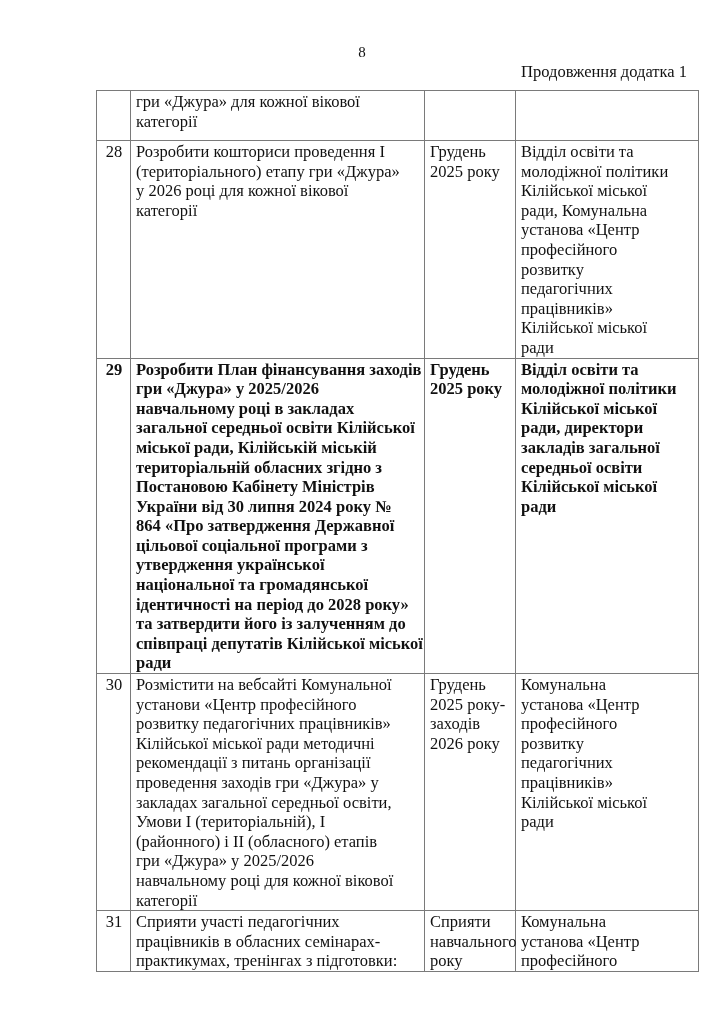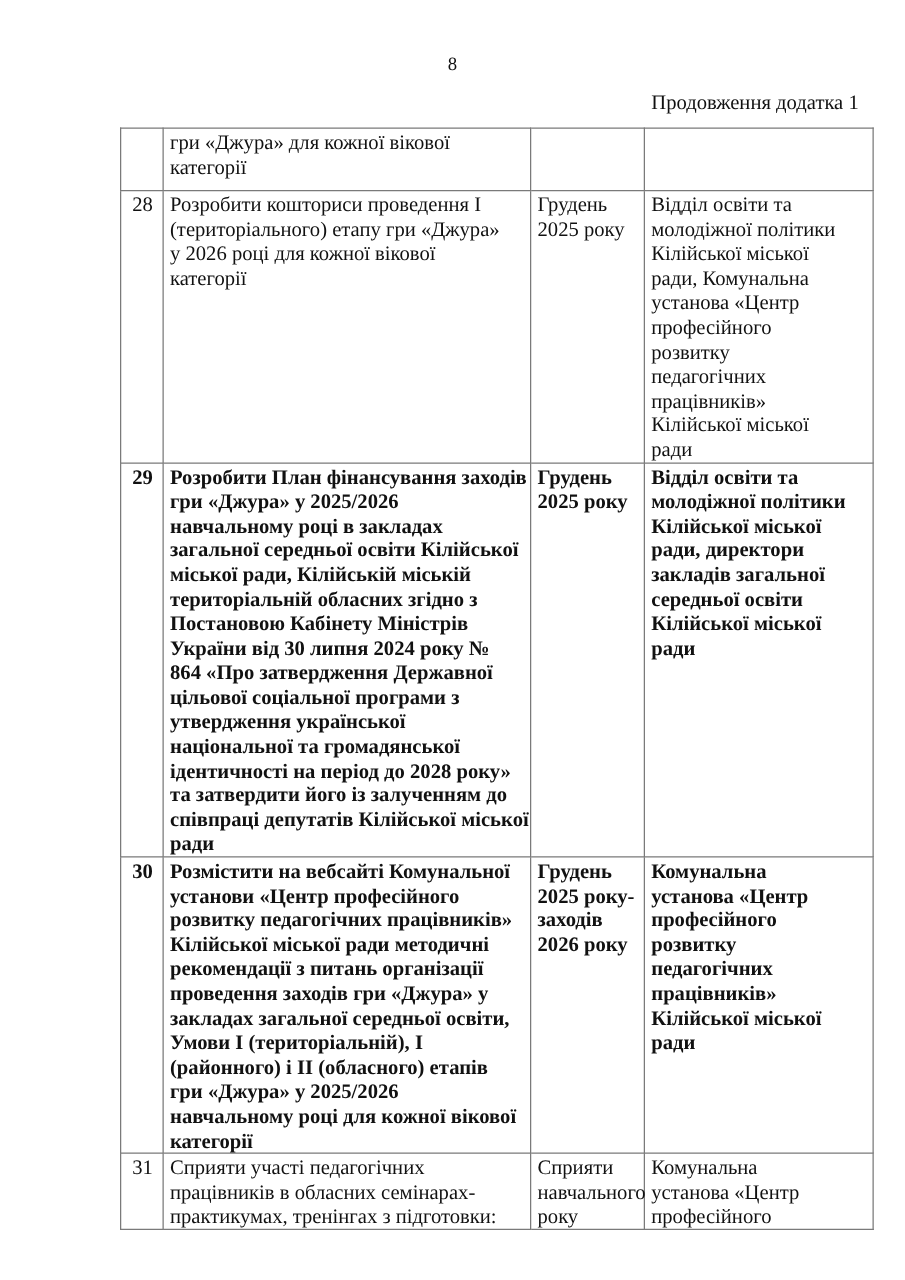--- a/index.html
+++ b/index.html
@@ -1,22 +1,22 @@
 <!DOCTYPE html>
 <html><head>
 <meta charset="utf-8">
 <style>
   html, body { margin: 0; padding: 0; background: #ffffff; }
   body { width: 724px; height: 1024px; position: relative; overflow: hidden;
          font-family: "Liberation Serif", "DejaVu Serif", serif; color: #111; }
   .page-number { position: absolute; top: 44px; left: 0; width: 724px; text-align: center;
                  font-size: 15px; }
-  .continuation { position: absolute; top: 72px; right: 37px; font-size: 16.5px; }
+  .continuation { position: absolute; top: 62px; right: 37px; font-size: 16.5px; }
   table.plan { position: absolute; top: 90px; left: 96px; border-collapse: collapse;
-               table-layout: fixed; width: 602px; font-size: 16.5px; line-height: 19.6px; margin-top: 12px; }
+               table-layout: fixed; width: 602px; font-size: 16.5px; line-height: 19.6px; }
   table.plan td { border: 1.3px solid #7a7a7a; vertical-align: top; padding: 1px 4px 0 5px; }
   col.c-num { width: 34px; }
   col.c-task { width: 294px; }
   col.c-term { width: 91px; }
   col.c-resp { width: 183px; }
   td.num { text-align: center; padding-left: 2px; padding-right: 2px; }
   td.term, td.resp { text-align: left; }
   .line { display: block; white-space: nowrap; }
 </style>
 </head>
@@ -96,21 +96,21 @@
           <span class="line">Відділ освіти та</span>
           <span class="line">молодіжної політики</span>
           <span class="line">Кілійської міської</span>
           <span class="line">ради, директори</span>
           <span class="line">закладів загальної</span>
           <span class="line">середньої освіти</span>
           <span class="line">Кілійської міської</span>
           <span class="line">ради</span>
         </td>
       </tr>
-      <tr style="height: 237px; font-weight: bold;">
+      <tr style="height: 237px;">
         <td class="num">30</td>
         <td class="task">
           <span class="line">Розмістити на вебсайті Комунальної</span>
           <span class="line">установи «Центр професійного</span>
           <span class="line">розвитку педагогічних працівників»</span>
           <span class="line">Кілійської міської ради методичні</span>
           <span class="line">рекомендації з питань організації</span>
           <span class="line">проведення заходів гри «Джура» у</span>
           <span class="line">закладах загальної середньої освіти,</span>
           <span class="line">Умови І (територіальній), І</span>

